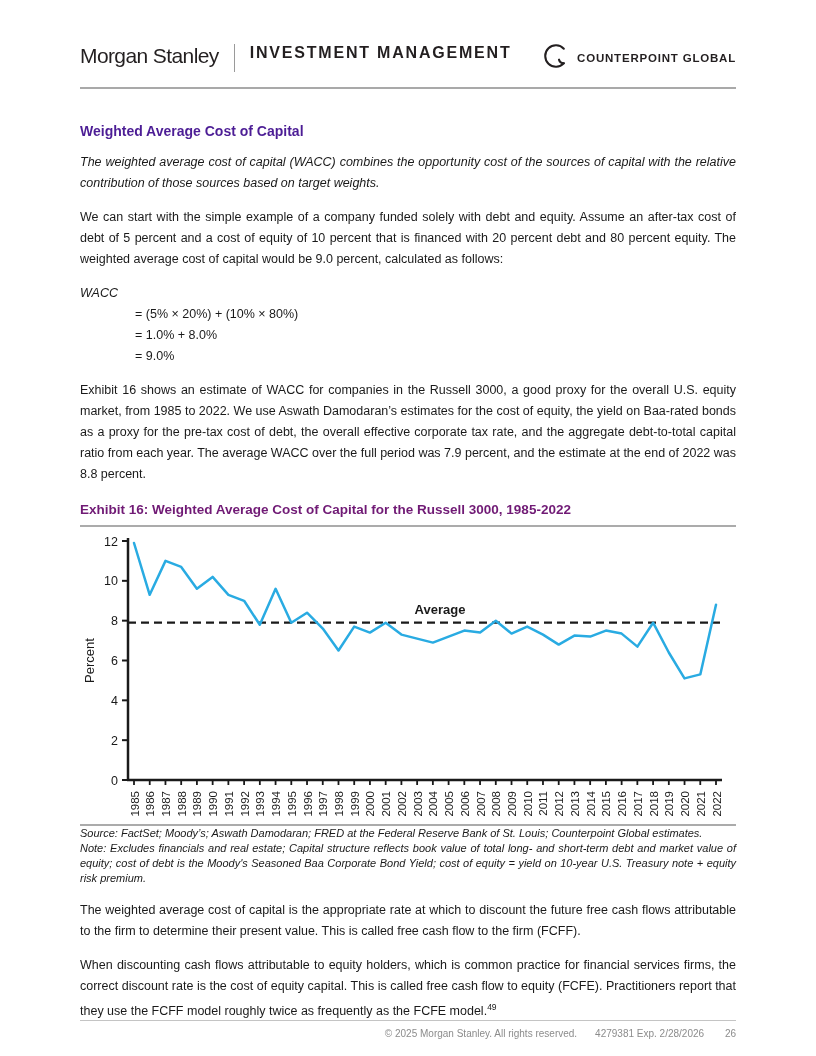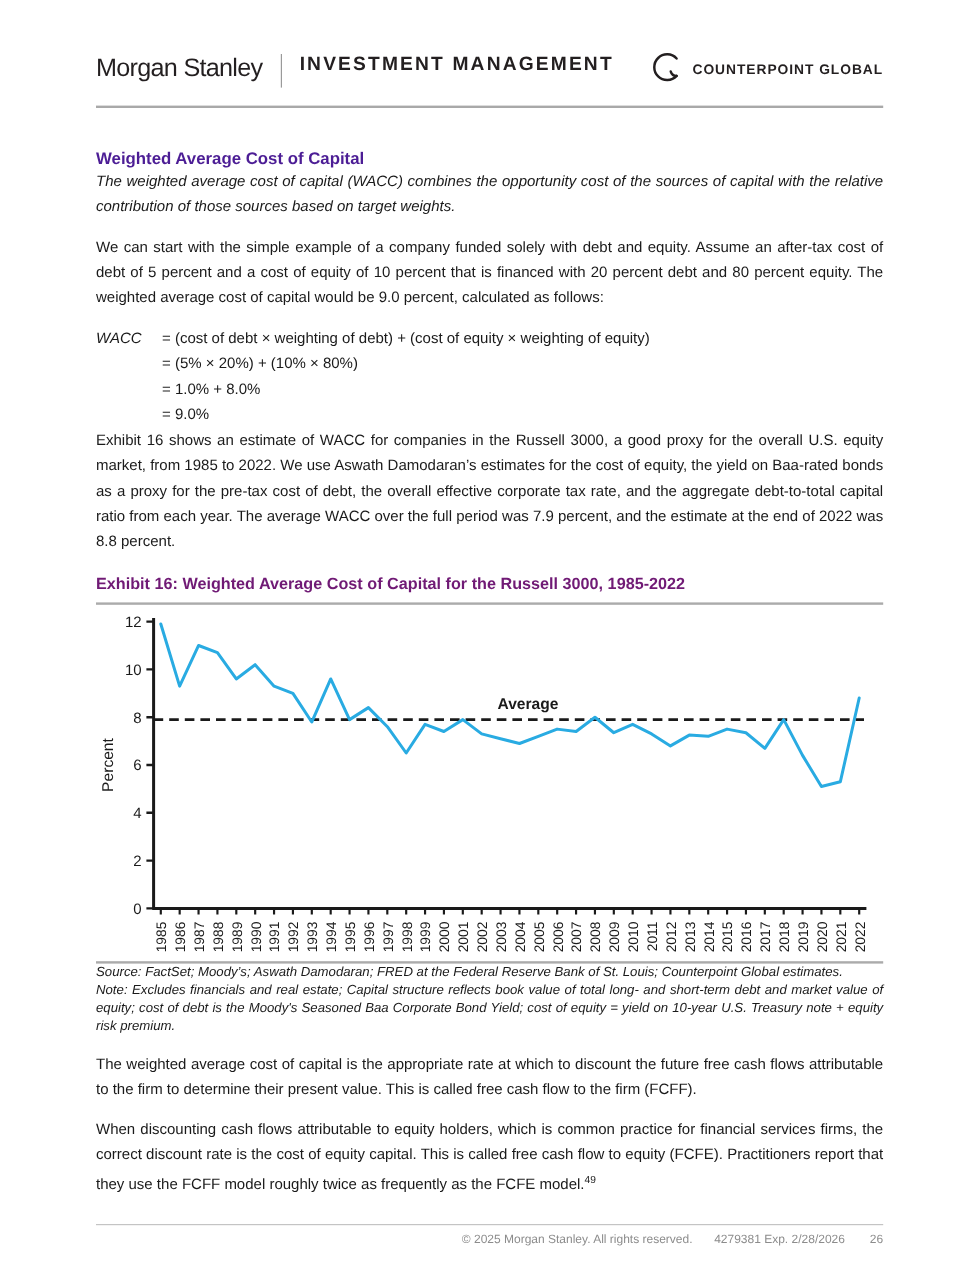--- a/index.html
+++ b/index.html
@@ -15,21 +15,21 @@
   .brand-group { display:flex; align-items:flex-start; }
   .ms-wordmark { font-size:21px; font-weight:400; letter-spacing:-0.6px; color:#231f20; white-space:nowrap; }
   .header-divider { width:1px; height:28px; background:#9a9a9a; margin:0 15px; }
   .division { font-size:16px; font-weight:bold; letter-spacing:1.8px; color:#231f20; white-space:nowrap; }
   .partner-group { display:flex; align-items:center; gap:7px;justify-content:center; }
   .partner-text { font-size:11.5px; font-weight:bold; letter-spacing:0.8px; color:#231f20; white-space:nowrap; }
   .header-rule { margin-top:13px; border-top:2px solid #a9a9a9; }
 
   
   .section-title { margin-top:34px; font-size:14px; font-weight:bold; color:#4c1d95; }
-  .para { margin-top:1px; font-size:12.5px; line-height:21px; text-align:justify; }
+  .para { margin-top:13px; font-size:12.5px; line-height:21px; text-align:justify; }
   .lede { font-style:italic; }
   .formula { margin-top:13px; font-size:12.5px; line-height:21px; }
   .formula-row { display:flex; }
   .formula-label { width:55px; flex:none;font-style:italic; }
 
   
   .exhibit-title { margin-top:17px; font-size:13.5px; font-weight:bold; color:#701a75; }
   .chart-wrap { margin-top:8px; border-top:2px solid #ababab; border-bottom:2px solid #ababab; }
   .chart-wrap svg { display:block; }
   svg text { font-family:"Liberation Sans", sans-serif; }
@@ -70,21 +70,20 @@
 
     <div class="section-title">Weighted Average Cost of Capital</div>
 
     <p class="para lede">The weighted average cost of capital (WACC) combines the opportunity cost of the sources of capital with the relative contribution of those sources based on target weights.</p>
 
     <p class="para">We can start with the simple example of a company funded solely with debt and equity. Assume an after-tax cost of debt of 5 percent and a cost of equity of 10 percent that is financed with 20 percent debt and 80 percent equity. The weighted average cost of capital would be 9.0 percent, calculated as follows:</p>
 
     <div class="formula">
       <div class="formula-row">
         <span class="formula-label">WACC</span>
-        <span>= (cost of debt × weighting of debt) + (cost of equity × weighting of equity)</span>
       </div>
       <div class="formula-row">
         <span class="formula-label"></span>
         <span>= (5% × 20%) + (10% × 80%)</span>
       </div>
       <div class="formula-row">
         <span class="formula-label"></span>
         <span>= 1.0% + 8.0%</span>
       </div>
       <div class="formula-row">

